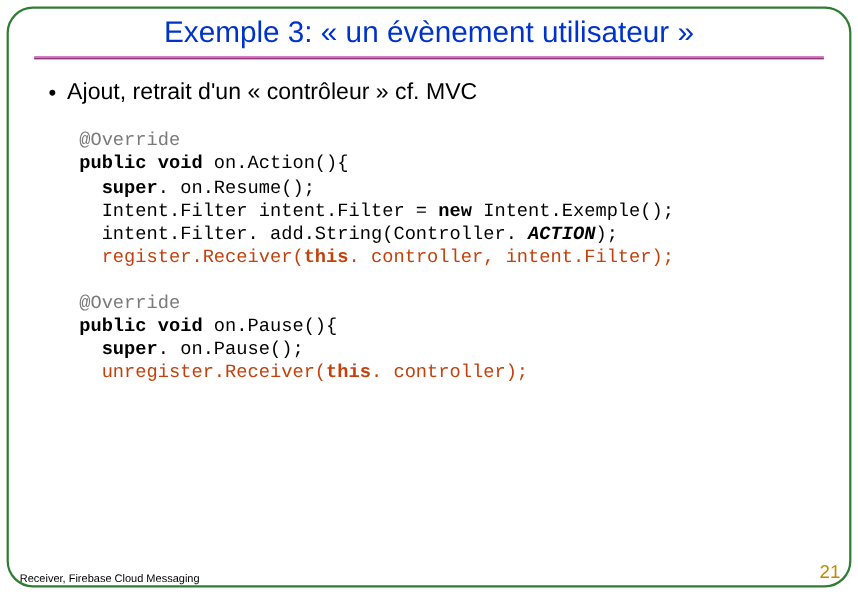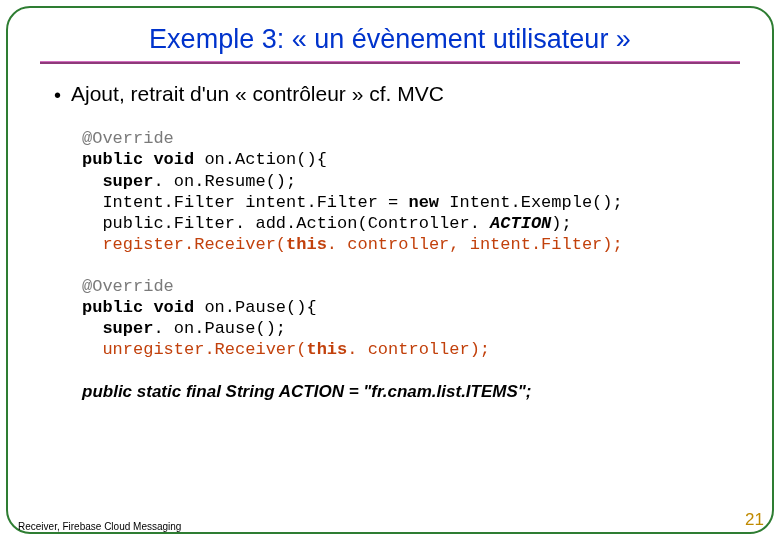--- a/index.html
+++ b/index.html
@@ -12,21 +12,21 @@
     overflow: hidden;
   }
   .slide-frame {
     position: absolute;
     top: 6px;
     left: 6px;
     right: 6px;
     bottom: 6px;
     border: 2px solid #2e7d32;
     border-radius: 24px;
-    padding: 10px;
+    padding: 0;
   }
   .title-wrap {
     text-align: center;
     padding: 6px 0 2px 0;
   }
   .title {
     font-family: "Comic Sans MS", "Comic Sans", cursive, sans-serif;
     font-size: 27px;
     color: #0033cc;
     display: inline-block;
@@ -113,31 +113,30 @@
 
     <div class="bullet-row">
       <span class="bullet-dot">•</span>
       <span>Ajout, retrait d'un « contrôleur » cf. MVC</span>
     </div>
 
     <div class="code-block"><span class="gray">@Override</span>
 <span class="b">public void </span><span>on.Action(){</span>
 <span class="b">  super</span><span>. on.Resume();</span>
 <span>  Intent.Filter intent.Filter = </span><span class="b">new </span><span>Intent.Exemple();</span>
-<span>  public.Filter. add.Action(Controller. </span><span class="b ital">ACTION</span><span>);</span>
+<span>  intent.Filter. add.String(Controller. </span><span class="b ital">ACTION</span><span>);</span>
 <span class="red">  register.Receiver(</span><span class="red b">this</span><span class="red">. controller, intent.Filter);</span></div>
 
     <div style="height:20px"></div>
 
     <div class="code-block"><span class="gray">@Override</span>
 <span class="b">public void </span><span>on.Pause(){</span>
 <span class="b">  super</span><span>. on.Pause();</span>
 <span class="red">  unregister.Receiver(</span><span class="red b">this</span><span class="red">. controller);</span></div>
 
     <div class="note-block">
-      <div class="note-static">public static final String ACTION = "fr.cnam.list.ITEMS";</div>
     </div>
 
   </div>
 </div>
 
 <div class="footer-left">Receiver, Firebase Cloud Messaging</div>
 <div class="pagenum">21</div>
 
 </body></html>

